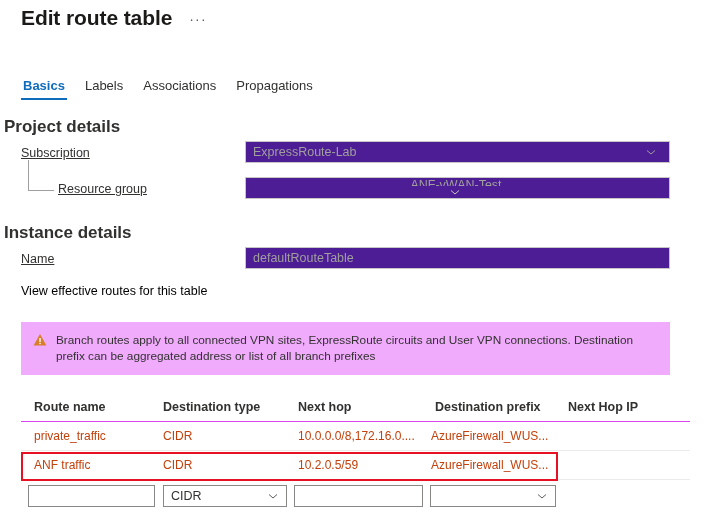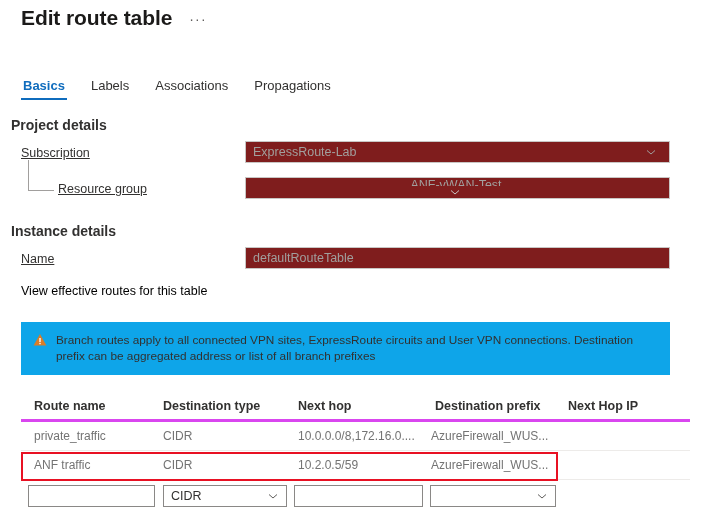--- a/index.html
+++ b/index.html
@@ -41,21 +41,21 @@
     cursor: pointer;
     user-select: none;
   }
 
   
   .tabs {
     position: absolute;
     left: 21px;
     top: 78px;
     display: flex;
-    gap: 22px;
+    gap: 16px;
   }
   .tab {
     font-size: 13px;
     color: #323130;
     padding: 0 2px 7px 2px;
     cursor: pointer;
     position: relative;
     white-space: nowrap;
   }
   .tab.active {
@@ -68,22 +68,22 @@
     left: 0;
     right: 0;
     bottom: 0;
     height: 2px;
     background: #0f6cbd;
   }
 
   
   .section-heading {
     position: absolute;
-    left: 11px;
-    font-size: 14px;
+    left: 4px;
+    font-size: 17px;
     font-weight: 600;
     color: #323130;
   }
   #sec-project { top: 117px; }
   #sec-instance { top: 223px; }
 
   
   .field-label {
     position: absolute;
     font-size: 12.5px;
@@ -106,21 +106,21 @@
     border-bottom: 1px solid #a19f9d;
   }
 
   .ctl {
     position: absolute;
     left: 245px;
     width: 425px;
     height: 22px;
     box-sizing: border-box;
     border: 1px solid #c8c6c4;
-    background: #7f1d1d;
+    background: #4c1d95;
     color: #a19f9d;
     font-size: 12.5px;
     font-family: "Liberation Sans", sans-serif;
     display: flex;
     align-items: center;
     padding: 0 10px 0 7px;
   }
   #ctl-subscription { top: 141px; }
   #ctl-resource-group { top: 177px; flex-direction: column; }
   #ctl-name { top: 247px; }
@@ -144,21 +144,21 @@
     cursor: pointer;
   }
 
   
   .banner {
     position: absolute;
     left: 21px;
     top: 322px;
     width: 649px;
     box-sizing: border-box;
-    background: #0ea5e9;
+    background: #f0abfc;
     padding: 10px 12px 11px 12px;
     display: flex;
     gap: 9px;
     align-items: flex-start;
   }
   .warn-icon {
     flex: 0 0 auto;
     width: 14px;
     height: 14px;
     margin-top: 1px;
@@ -181,24 +181,24 @@
     align-items: center;
     height: 29px;
     border-bottom: 1px solid #edebe9;
     box-sizing: border-box;
   }
   .thead .th {
     font-size: 12.5px;
     font-weight: 600;
     color: #323130;
   }
-  .thead { height: 30px; border-bottom: 3px solid #d946ef; }
+  .thead { height: 30px; border-bottom: 1px solid #d946ef; }
   .tcell {
     font-size: 12px;
-    color: #737373;
+    color: #c2410c;
     white-space: nowrap;
     overflow: hidden;
   }
   .c0 { width: 142px; padding-left: 13px; box-sizing: border-box; }
   .c1 { width: 135px; }
   .c2 { width: 133px; }
   .c3 { width: 137px; }
   .c4 { width: 110px; }
 
   .row-highlight {

